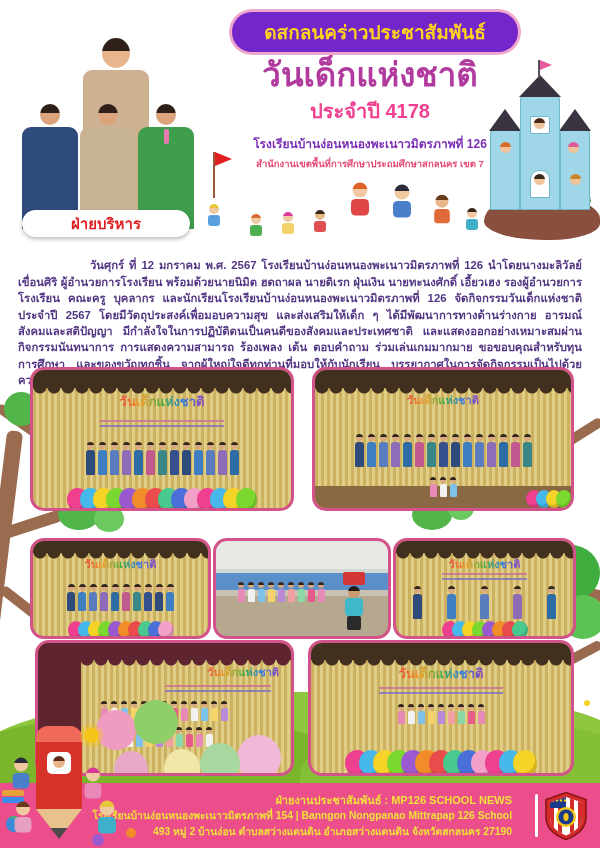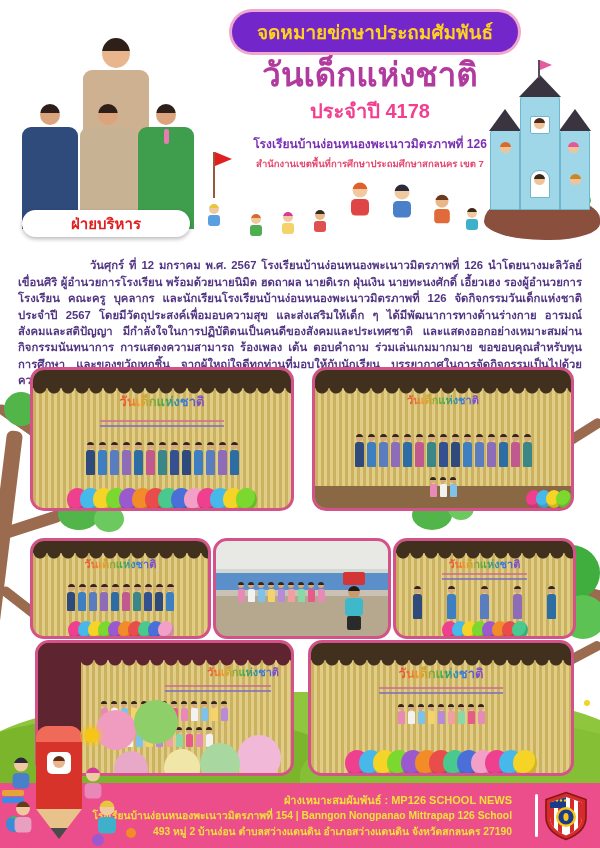--- a/index.html
+++ b/index.html
@@ -189,21 +189,21 @@
   <div class="foliage" style="left:448px;top:496px;width:26px;height:24px;background:#6cc95f;"></div>
   <div class="foliage" style="left:542px;top:545px;width:58px;height:56px;background:#3fae3f;"></div>
   <div class="foliage" style="left:560px;top:595px;width:46px;height:44px;background:#5cc254;"></div>
 
   <div class="hill hill1"></div>
   <div class="hill hill2"></div>
   <div class="hill hill3"></div>
   <div class="flower" style="left:584px;top:700px;"></div>
 
   <div class="badge">
-      <span>จดหมายข่กษาประถมศัมพันธ์</span>
+      <span>ดสกลนคร่าวประชาสัมพันธ์</span>
     </div>
 
   <div class="title-block">
     <div class="event-title">วันเด็กแห่งชาติ</div>
     <div class="year-line">ประจำปี 4178</div>
     <div class="school-line">โรงเรียนบ้านง่อนหนองพะเนาวมิตรภาพที่ 126</div>
     <div class="district-line">สำนักงานเขตพื้นที่การศึกษาประถมศึกษาสกลนคร เขต 7</div>
   </div>
 
   <div class="admin">
@@ -491,21 +491,21 @@
         <span class="balloon"></span>
         <span class="balloon"></span>
         <span class="balloon"></span>
         <span class="balloon"></span>
         <span class="balloon"></span>
       </div>
   </div>
 
   <div class="footer">
     <div class="footer-text">
-      <div class="f1">ฝ่างเหมาะสมผัมพันธ์ : MP126 SCHOOL NEWS</div>
+      <div class="f1">ฝ่ายงานประชาสัมพันธ์ : MP126 SCHOOL NEWS</div>
       <div class="f2">โรงเรียนบ้านง่อนหนองพะเนาวมิตรภาพที่ 154 | Banngon Nongpanao Mittrapap 126 School</div>
       <div class="f3">493 หมู่ 2 บ้านง่อน ตำบลสว่างแดนดิน อำเภอสว่างแดนดิน จังหวัดสกลนคร 27190</div>
     </div>
     <div class="fdivider"></div>
     <svg class="logo" viewBox="0 0 44 50">
       <defs>
           <clipPath id="sh">
             <path d="M22 6 L38 11.5 V26 Q38 38 22 44.5 Q6 38 6 26 V11.5 Z"></path>
           </clipPath>
         </defs>

